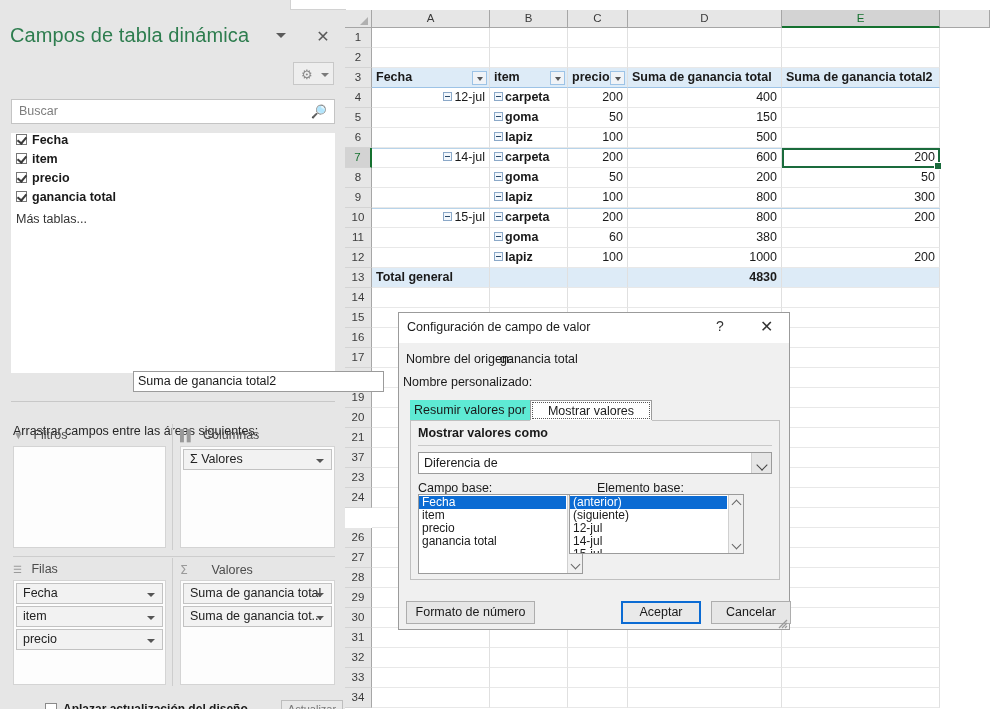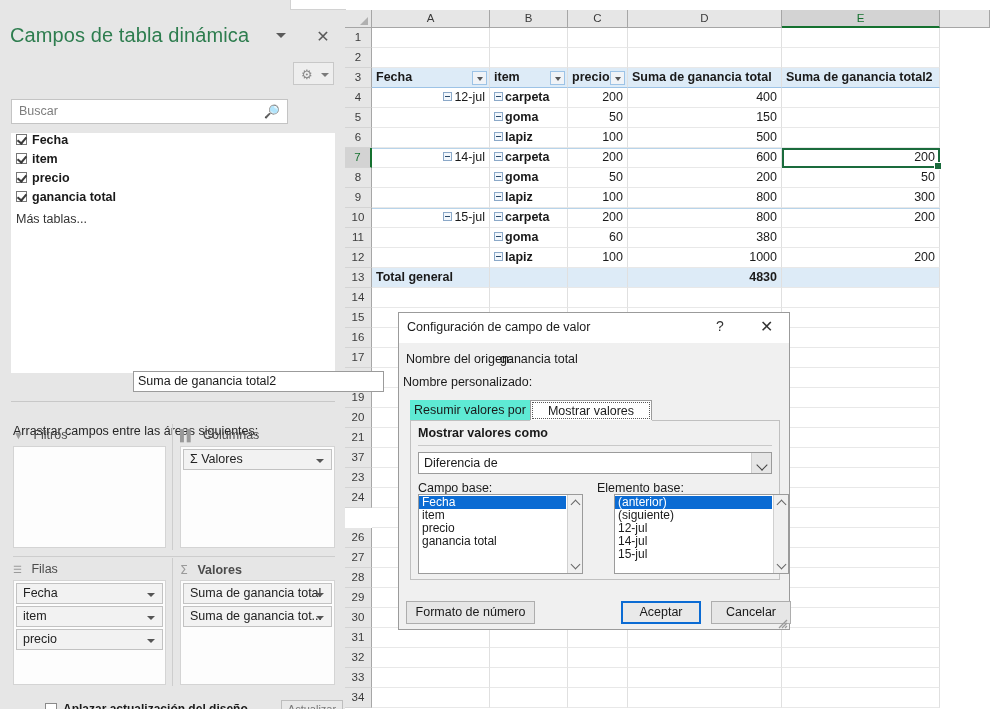--- a/index.html
+++ b/index.html
@@ -46,21 +46,21 @@
     position: absolute; left: 293px; top: 62px; width: 41px; height: 23px;
     background: #eeeeee; border: 1px solid #c8c8c8; cursor: pointer;
   }
   #gear-btn .g { position:absolute; left:7px; top:5px; font-size:13px; color:#8a8a8a; line-height:13px;}
   #gear-btn .a {
     position: absolute; left: 27px; top: 10px; width: 0; height: 0;
     border-left: 4px solid transparent; border-right: 4px solid transparent;
     border-top: 4px solid #7a7a7a;
   }
   #search-box {
-    position: absolute; left: 11px; top: 99px; width: 277px; height: 25px;
+    position: absolute; left: 11px; top: 99px; width: 324px; height: 25px;
     background: #ffffff; border: 1px solid #c4c4c4; text-align: right;
   }
   #search-box .ph {
     position: absolute; left: 7px; top: 4px; font-size: 12.5px; color: #7d7d7d;
   }
   #search-icon {
     position: absolute; right: 7px; top: 4px; font-size: 13px; color: #1a6fb5;
     transform: scaleX(-1); cursor: pointer;
   }
   #field-list {
@@ -613,21 +613,21 @@
     </div>
     <div class="area-box" id="box-filas" style="left:13px; top:580px; width:153px; height:105px;">
         <div class="chip"><span>Fecha</span><span class="ca"></span></div>
         <div class="chip"><span>item</span><span class="ca"></span></div>
         <div class="chip"><span>precio</span><span class="ca"></span></div>
       </div>
 
     <div class="area-sep-v" style="left:172px; top:558px; width:1px; height:128px;"></div>
     <div class="area-hdr" style="left:180px; top:562px;">
       <span class="sigma" style="color:#9a9a9a;">Σ</span>
-      <span style="margin-left:6px;font-weight:bold;">Valores</span>
+      <span style="margin-left:20px;">Valores</span>
     </div>
     <div class="area-box" id="box-valores" style="left:180px; top:580px; width:155px; height:105px;">
         <div class="chip"><span>Suma de ganancia total</span><span class="ca"></span></div>
         <div class="chip"><span>Suma de ganancia tot...</span><span class="ca"></span></div>
       </div>
 
     <div id="defer-row">
       <div id="defer-cb"></div>
       <div id="defer-label">Aplazar actualización del diseño</div>
       <div id="update-btn">Actualizar</div>
@@ -669,21 +669,21 @@
         <div class="lb-item">precio</div>
         <div class="lb-item">ganancia total</div>
       </div>
     <div class="lb-scroll">
       <div class="up"></div>
       <div class="dn"></div>
     </div>
   </div>
 
   <div class="dlg-lbl" style="left:597px; top:481px;">Elemento base:</div>
-  <div class="listbox" id="lb-elem" style="left:614px; top:494px; width:175px; height:80px;">
+  <div class="listbox" id="lb-elem" style="left:569px; top:494px; width:175px; height:60px;">
       <div style="position: absolute; left: 0px; top: 1px; right: 16px;">
         <div class="lb-item sel">(anterior)</div>
         <div class="lb-item">(siguiente)</div>
         <div class="lb-item">12-jul</div>
         <div class="lb-item">14-jul</div>
         <div class="lb-item">15-jul</div>
       </div>
     <div class="lb-scroll">
       <div class="up"></div>
       <div class="dn"></div>

